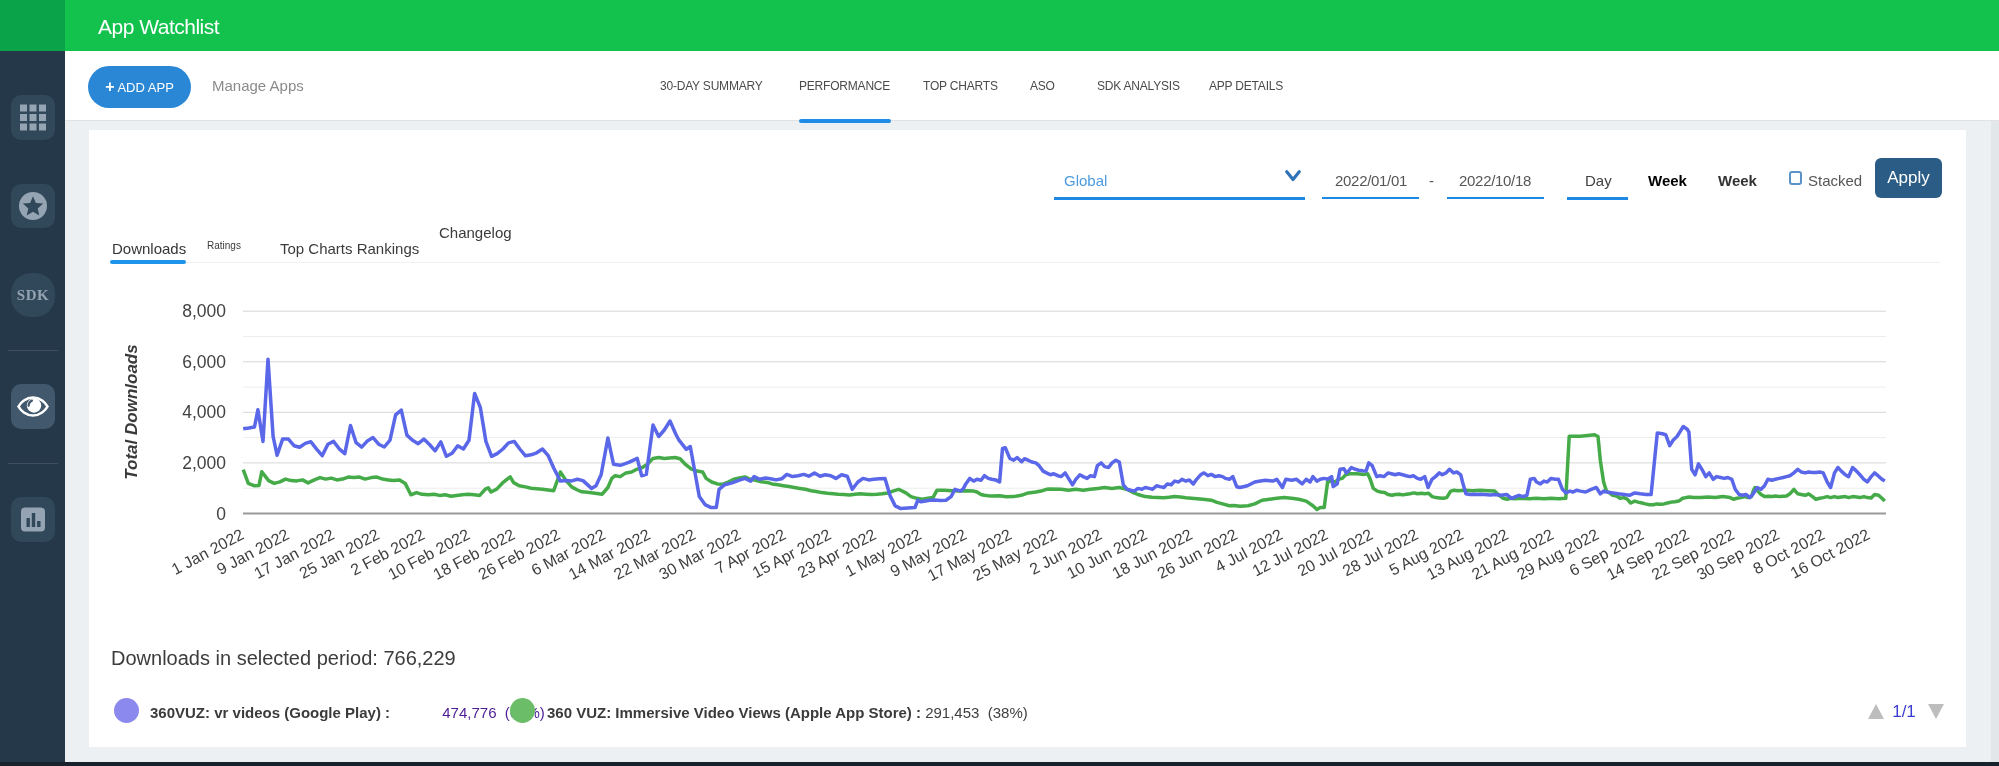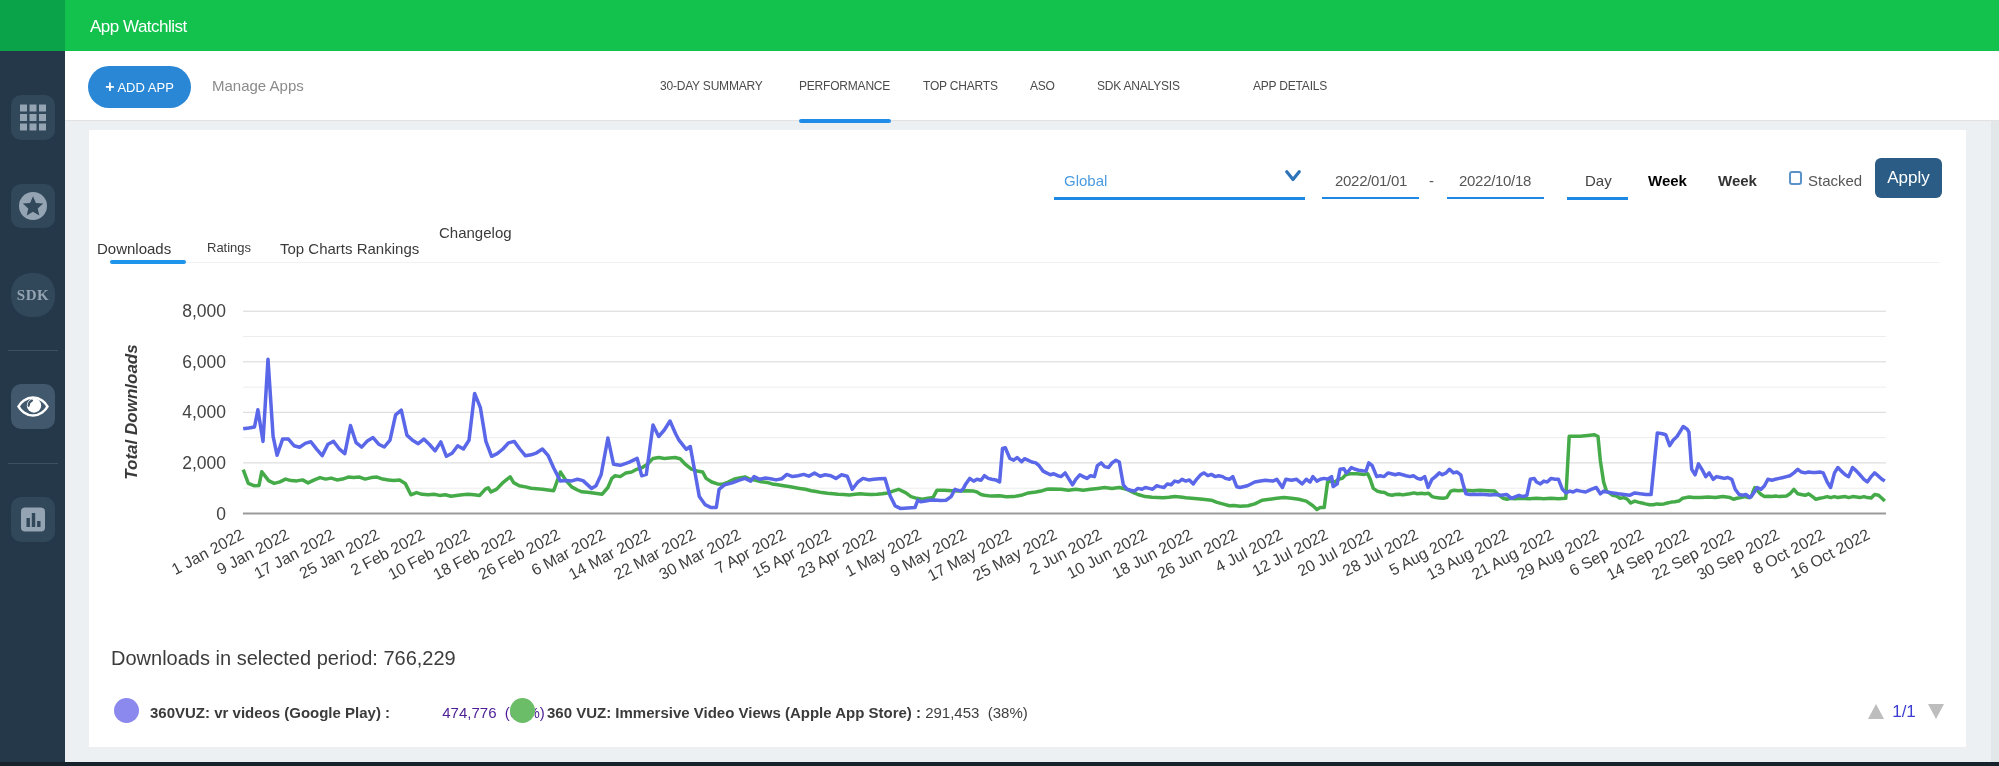--- a/index.html
+++ b/index.html
@@ -5,21 +5,21 @@
   * { margin:0; padding:0; box-sizing:border-box; }
   html,body { width:1999px; height:766px; overflow:hidden; background:#edf0f2;
     font-family:"Liberation Sans", sans-serif; position:relative; }
   .abs { position:absolute; }
 </style>
 </head>
 <body>
 
 <div class="abs" style="left:0;top:0;width:1999px;height:51px;background:#12c24d;"></div>
 <div class="abs" style="left:0;top:0;width:65px;height:51px;background:#0ba34a;"></div>
-<div class="abs" style="left:90px;top:1px;height:51px;line-height:51px;color:#fff;font-size:17px;letter-spacing:-0.5px;">App Watchlist</div>
+<div class="abs" style="left:98px;top:1px;height:51px;line-height:51px;color:#fff;font-size:21px;letter-spacing:-0.5px;">App Watchlist</div>
 
 <div class="abs" style="left:65px;top:51px;width:1934px;height:70px;background:#fff;border-bottom:1px solid #e2e2e2;"></div>
 
 <div class="abs" style="left:0;top:51px;width:65px;height:712px;background:#24384a;"></div>
 <div class="abs" id="sb-grid" style="left:11px;top:95px;width:44px;height:45px;background:#31475a;border-radius:10px;">
   <svg width="44" height="45" viewBox="0 0 44 45">
     <g fill="#94a4b2">
       <rect x="9" y="9.5" width="7" height="7"></rect>
         <rect x="18.5" y="9.5" width="7" height="7"></rect>
         <rect x="28" y="9.5" width="7" height="7"></rect>
@@ -58,21 +58,21 @@
 <div class="abs" style="left:8px;top:463px;width:50px;height:1px;background:rgba(255,255,255,0.12);"></div>
 
 <div class="abs" style="left:88px;top:66px;width:103px;height:42px;background:#2a87d6;border-radius:21px;color:#fff;font-size:13px;text-align:center;line-height:42px;"><b style="font-size:16px;">+</b> ADD APP</div>
 <div class="abs" style="left:212px;top:51px;height:70px;line-height:70px;color:#8b8b8b;font-size:15px;">Manage Apps</div>
 <div class="abs" id="navtabs" style="left:0;top:51px;width:1678px;height:70px;font-size:12px;letter-spacing:-0.2px;color:#4b4b4b;">
   <span class="abs" style="left:660px;top:0;line-height:70px;">30-DAY SUMMARY</span>
   <span class="abs" style="left:799px;top:0;line-height:70px;">PERFORMANCE</span>
   <span class="abs" style="left:923px;top:0;line-height:70px;">TOP CHARTS</span>
   <span class="abs" style="left:1030px;top:0;line-height:70px;">ASO</span>
   <span class="abs" style="left:1090px;top:0;line-height:70px;margin-left:7px;">SDK ANALYSIS</span>
-  <span class="abs" style="left:1209px;top:0;line-height:70px;margin-left:44px;">APP DETAILS</span>
+  <span class="abs" style="left:1209px;top:0;line-height:70px;">APP DETAILS</span>
   <div class="abs" style="left:799px;top:68px;width:92px;height:4px;background:#1f8ce8;border-radius:2px;"></div>
 </div>
 
 <div class="abs" style="left:89px;top:130px;width:1877px;height:617px;background:#fff;"></div>
 
 <div class="abs" style="left:1064px;top:172px;font-size:15px;color:#4a9be0;">Global</div>
 <svg class="abs" style="left:1285px;top:170px;" width="16" height="13" viewBox="0 0 16 13">
     <path d="M1.8 1.8 L8 9.5 L14.2 1.8" fill="none" stroke="#2e73b8" stroke-width="3.2" stroke-linecap="round" stroke-linejoin="round"></path>
   </svg>
 <div class="abs" style="left:1054px;top:197px;width:251px;height:2.5px;background:#1e88e5;"></div>
@@ -82,22 +82,22 @@
 <div class="abs" style="left:1459px;top:172px;width:75px;font-size:15px;letter-spacing:-0.3px;color:#565656;">2022/10/18</div>
 <div class="abs" style="left:1447px;top:196.5px;width:97px;height:2.5px;background:#1e88e5;"></div>
 <div class="abs" style="left:1585px;top:172px;font-size:15px;color:#424242;">Day</div>
 <div class="abs" style="left:1567px;top:196.5px;width:61px;height:3px;background:#1e88e5;"></div>
 <div class="abs" style="left:1648px;top:172px;font-size:15px;font-weight:bold;color:#000000;">Week</div>
 <div class="abs" style="left:1718px;top:172px;font-size:15px;font-weight:bold;color:#333;">Week</div>
 <div class="abs" style="left:1789px;top:171px;width:13px;height:14px;border:2px solid #5b93c9;border-radius:3px;background:#fff;"></div>
 <div class="abs" style="left:1808px;top:172px;font-size:15px;color:#565656;">Stacked</div>
 <div class="abs" style="left:1875px;top:158px;width:67px;height:40px;background:#2a5c85;border-radius:6px;color:#fff;font-size:17px;text-align:center;line-height:40px;">Apply</div>
 
-<div class="abs" style="left:97px;top:240px;font-size:15px;color:#363636;">Downloads</div>
-<div class="abs" style="left:207px;top:240px;font-size:13px;color:#3b3b3b;">Ratings</div>
+<div class="abs" style="left:112px;top:240px;font-size:15px;color:#363636;">Downloads</div>
+<div class="abs" style="left:207px;top:240px;font-size:10px;color:#3b3b3b;">Ratings</div>
 <div class="abs" style="left:280px;top:240px;font-size:15px;color:#3b3b3b;">Top Charts Rankings</div>
 <div class="abs" style="left:439px;top:224px;font-size:15px;color:#3b3b3b;">Changelog</div>
 <div class="abs" style="left:110px;top:260px;width:76px;height:3.5px;background:#1e95ea;border-radius:2px;"></div>
 <div class="abs" style="left:186px;top:261.5px;width:1754px;height:1px;background:#f1f1f1;"></div>
 
 <svg width="1999" height="766" viewBox="0 0 1999 766" style="position:absolute;left:0;top:0">
 <line x1="243" y1="488.2" x2="1886" y2="488.2" stroke="#ededed" stroke-width="1"></line>
 <line x1="243" y1="437.6" x2="1886" y2="437.6" stroke="#ededed" stroke-width="1"></line>
 <line x1="243" y1="387.1" x2="1886" y2="387.1" stroke="#ededed" stroke-width="1"></line>
 <line x1="243" y1="336.5" x2="1886" y2="336.5" stroke="#ededed" stroke-width="1"></line>

